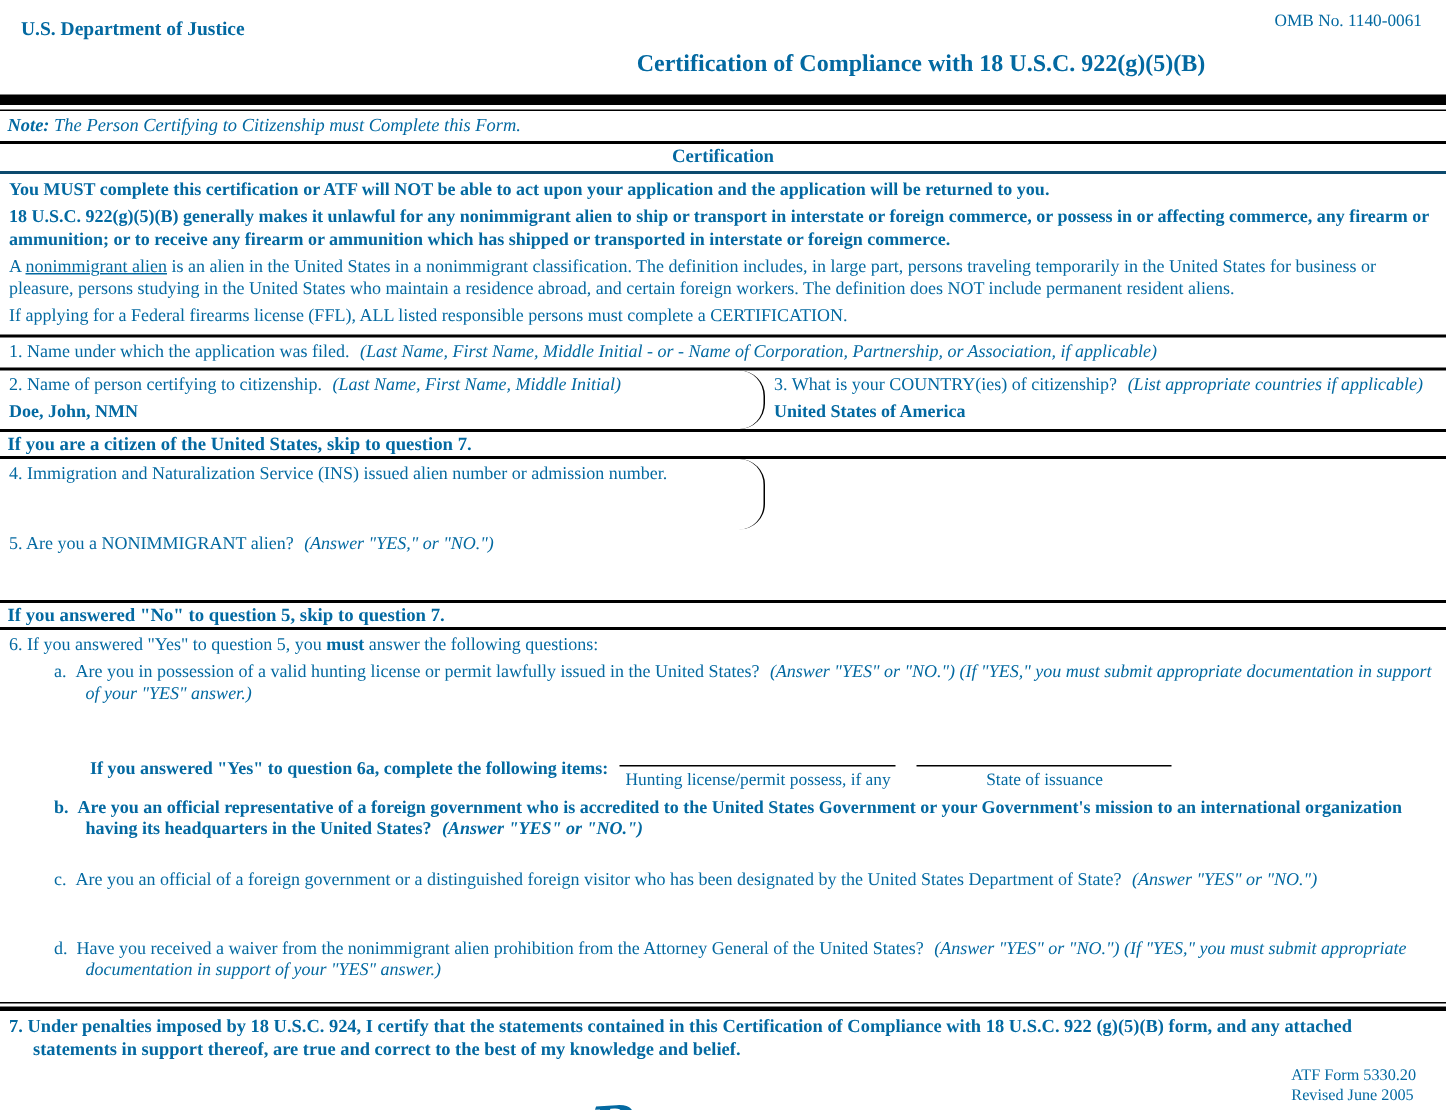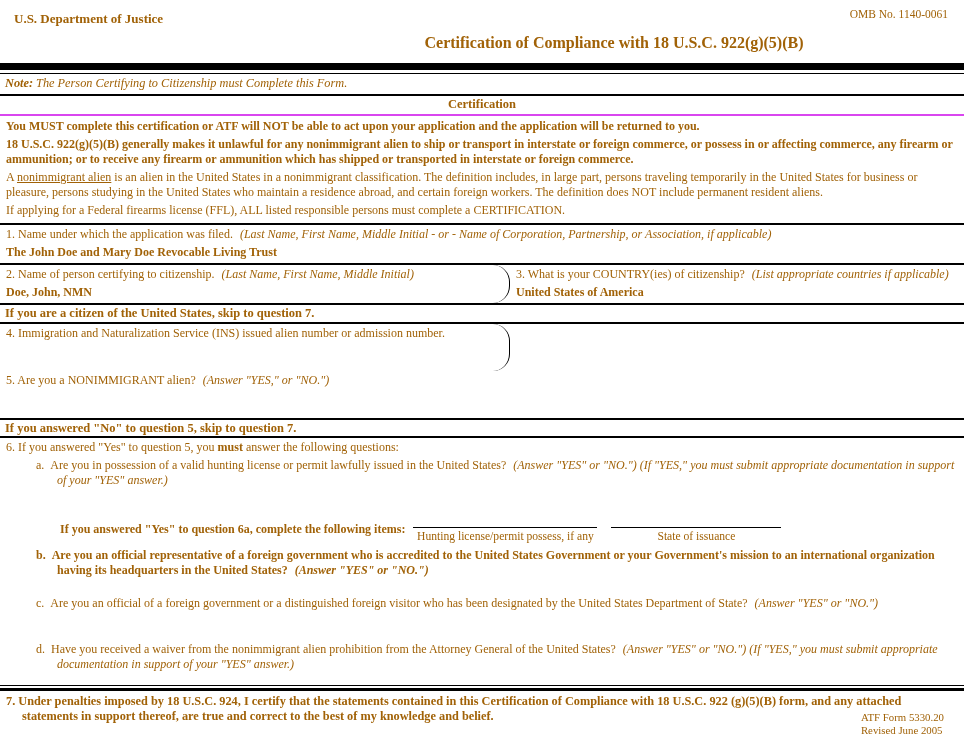--- a/index.html
+++ b/index.html
@@ -1,20 +1,20 @@
 <!DOCTYPE html>
 <html><head>
 <meta charset="utf-8">
 <style>
   * { box-sizing: border-box; margin: 0; padding: 0; }
   html, body { background: #fff; }
   .page {
     position: relative;
     width: 964px; height: 740px;
-    background: #fff; color: #a16207;
+    background: #fff; color: #0369a1;
     font-family: "Liberation Serif", "DejaVu Serif", serif;
     font-size: 12px;
     overflow: hidden;
   }
   
   .hdr { position: relative; height: 63px; }
   .agency { position: absolute; left: 14px; top: 11px; }
   .agency1 { font-weight: bold; font-size: 13px; }
   .agency2 { font-size: 12px; margin-top: 2px; }
   .omb { position: absolute; right: 16px; top: 8px; font-size: 11.5px; }
@@ -23,21 +23,21 @@
   
   .bar { height: 7px; background: #000; }
   .rule-double { margin-top: 14px; }
   .rule-double .r1 { height: 1px; background: #000; }
   .rule-double .r2 { height: 3px; background: #000; margin-top: 2px; }
   
   .note { margin-top: 3px; border-top: 1.5px solid #000; border-bottom: 2px solid #000;
           padding: 2px 5px 3px; font-style: italic; font-size: 12.3px; }
   .note b { font-style: italic; }
   .cert { text-align: center; font-weight: bold; font-size: 12.5px;
-          padding: 1px 0 2px; border-bottom: 2px solid #d946ef; }
+          padding: 1px 0 2px; border-bottom: 2px solid #0c4a6e; }
   
   .intro { padding: 3px 8px 2px 6px; }
   .intro p { margin: 0 0 4px; line-height: 1.2; }
   .intro p.b { font-weight: bold; }
   .u { text-decoration: underline; }
   
   .sec { border-top: 2px solid #000; padding: 2px 6px 3px; }
   .qlabel { line-height: 1.25; }
   .hint { font-style: italic; margin-left: 7px; }
   .answer { font-weight: bold; margin-top: 3px; line-height: 1.2; }
@@ -104,21 +104,20 @@
 
   <div class="intro">
     <p class="b">You MUST complete this certification or ATF will NOT be able to act upon your application and the application will be returned to you.</p>
     <p class="b">18 U.S.C. 922(g)(5)(B) generally makes it unlawful for any nonimmigrant alien to ship or transport in interstate or foreign commerce, or possess in or affecting commerce, any firearm or ammunition; or to receive any firearm or ammunition which has shipped or transported in interstate or foreign commerce.</p>
     <p><span>A </span><span class="u">nonimmigrant alien</span><span> is an alien in the United States in a nonimmigrant classification.  The definition includes, in large part, persons traveling temporarily in the United States for business or pleasure, persons studying in the United States who maintain a residence abroad, and certain foreign workers.  The definition does NOT include permanent resident aliens.</span></p>
     <p>If applying for a Federal firearms license (FFL), ALL listed responsible persons must complete a CERTIFICATION.</p>
   </div>
 
   <div class="sec">
     <div class="qlabel"><span>1.  Name under which the application was filed.</span><span class="hint">(Last Name, First Name, Middle Initial - or - Name of Corporation, Partnership, or Association, if applicable)</span></div>
-    <div class="answer">The John Doe and Mary Doe Revocable Living Trust</div>
   </div>
 
   <div class="tbl">
     <div class="cell left">
       <div class="qlabel"><span>2.  Name of person certifying to citizenship.</span><span class="hint">(Last Name, First Name, Middle Initial)</span></div>
       <div class="answer">Doe, John, NMN</div>
     </div>
     <div class="cell right">
       <div class="qlabel"><span>3.  What is your COUNTRY(ies) of citizenship?</span><span class="hint">(List appropriate countries if applicable)</span></div>
       <div class="answer">United States of America</div>

